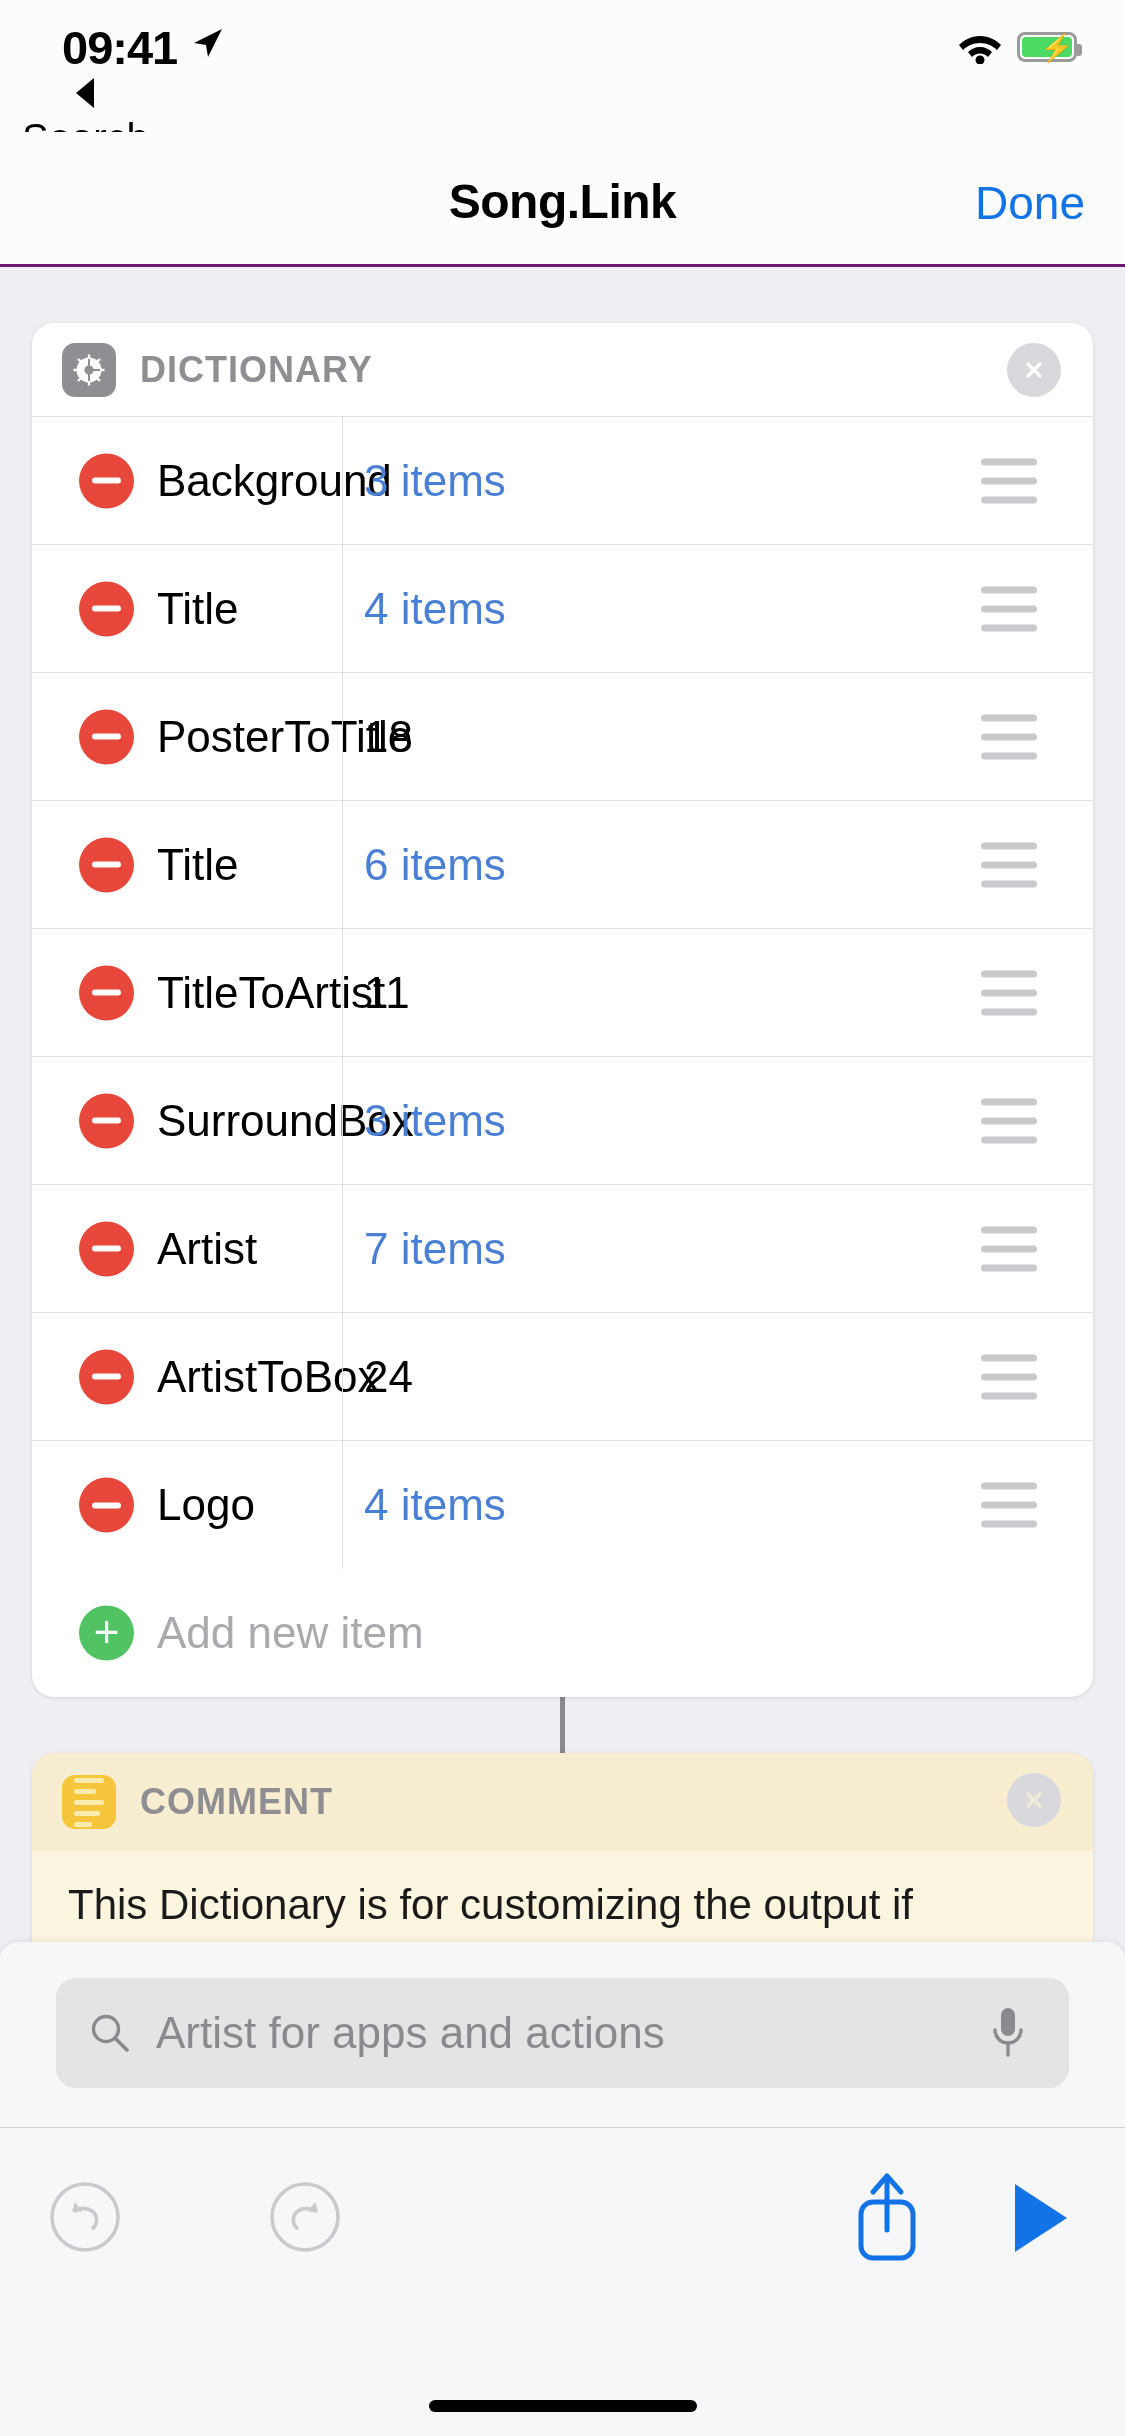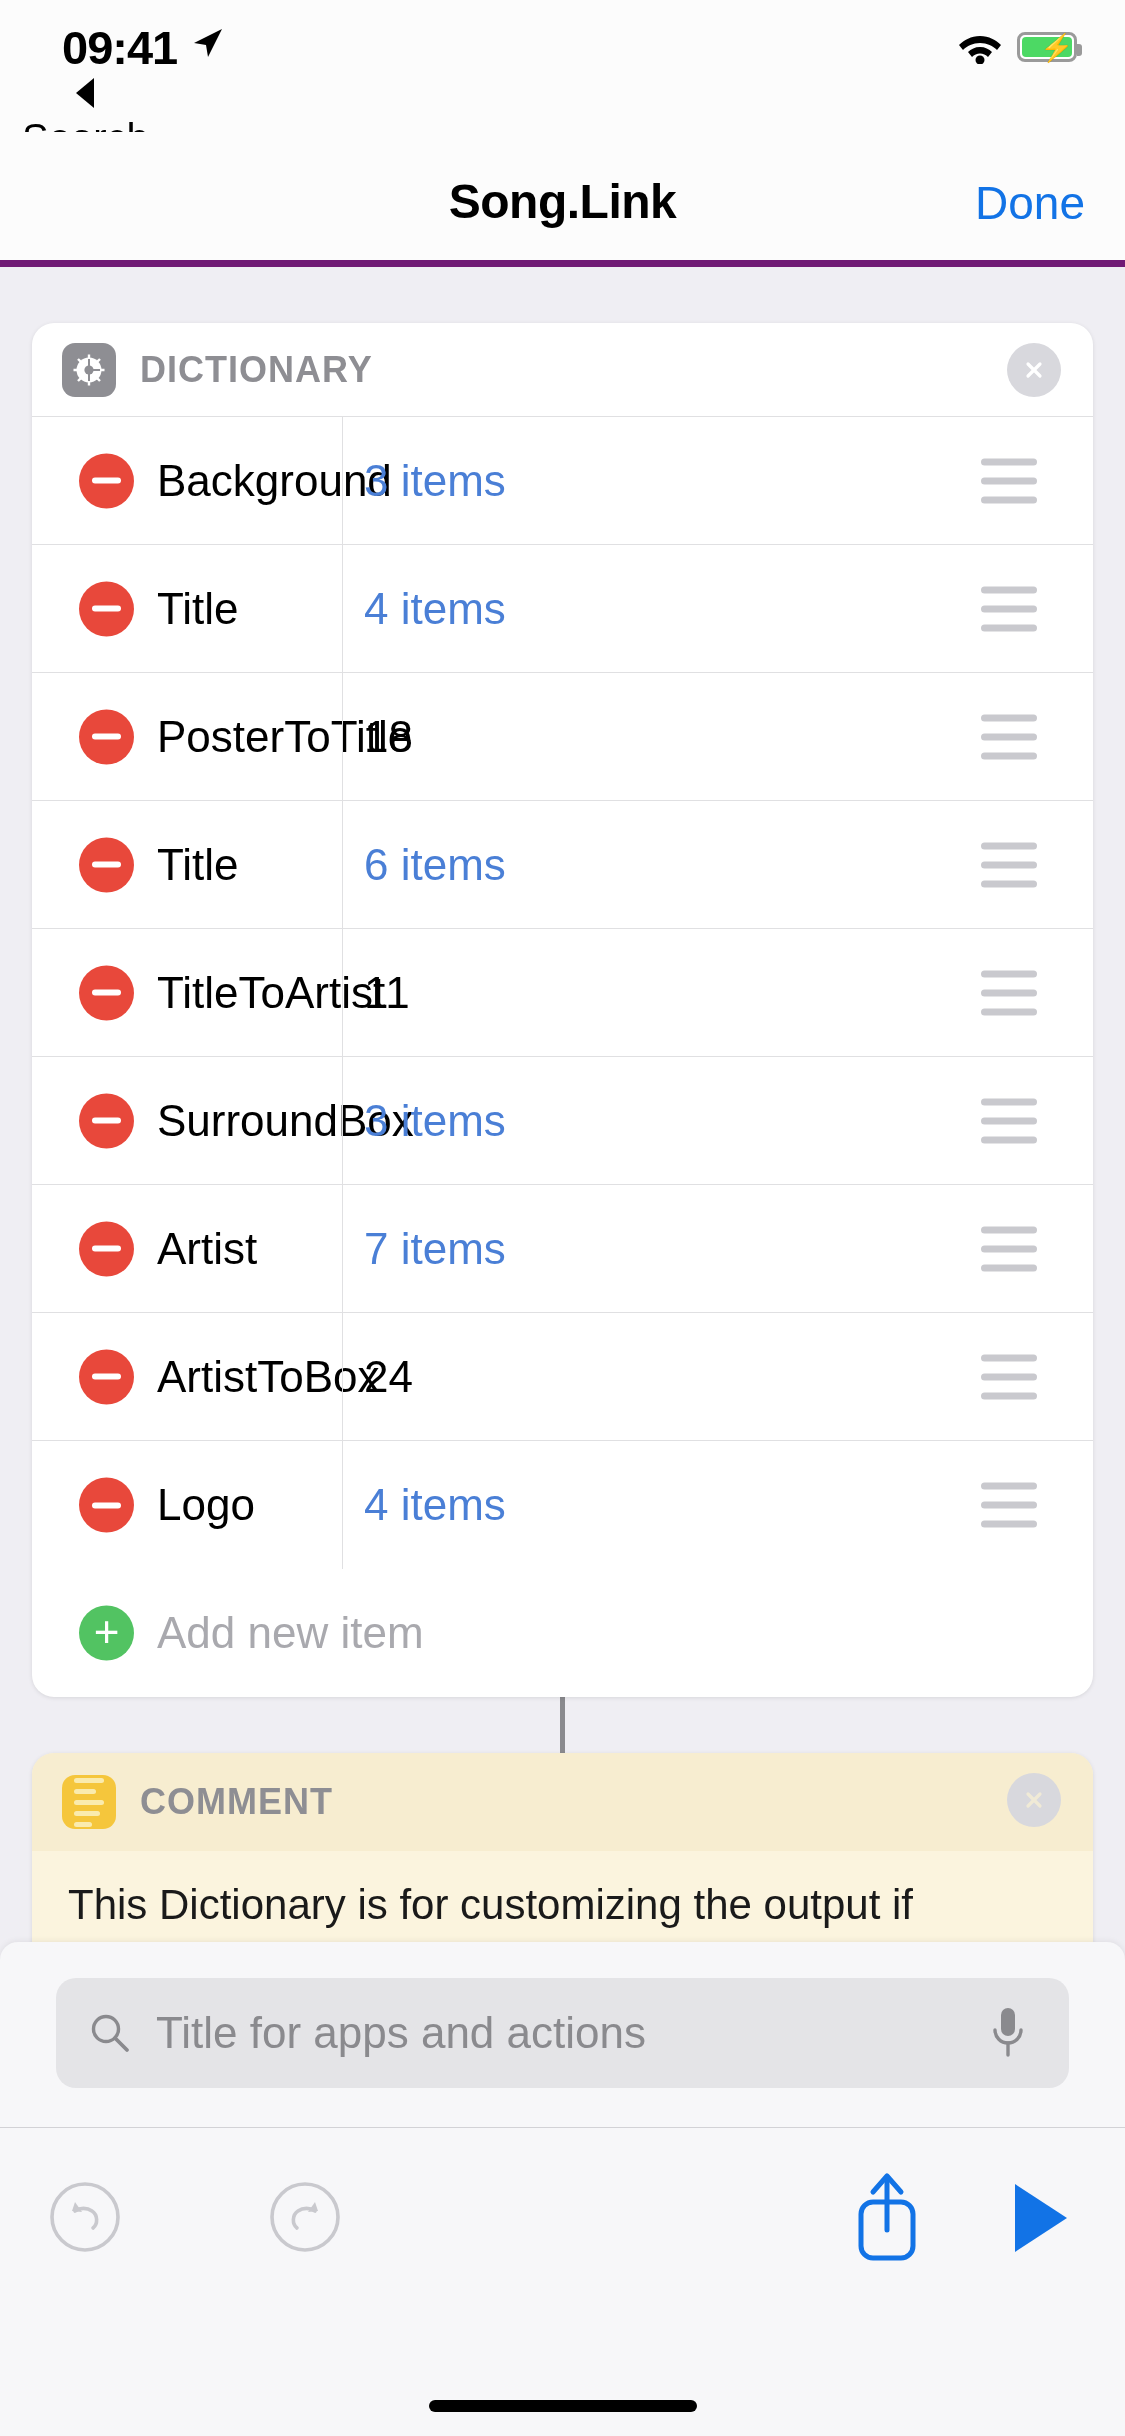--- a/index.html
+++ b/index.html
@@ -67,21 +67,21 @@
     position: absolute; left: 20px; top: -2px;
     font-size: 27px; color: #fff; line-height: 30px;
     text-shadow: 0 0 1px rgba(0,0,0,.25);
   }
 
   
   .navbar {
     position: absolute; top: 132px; left: 0;
     width: 1125px; height: 135px;
     background: #FCFCFC;
-    border-bottom: 7px solid #701a75;
+    border-bottom: 3px solid #701a75;
     z-index: 40;
   }
   .nav-title {
     position: absolute; left: 0; right: 0; top: 42px;
     text-align: center;
     font-size: 48px; font-weight: bold; color: #000;
     letter-spacing: -0.5px;
   }
   .nav-done {
     position: absolute; right: 40px; top: 44px;
@@ -489,21 +489,21 @@
     </div>
 
   </div>
 
   <div class="search-panel">
     <div class="search-field">
       <svg class="search-icon" viewBox="0 0 44 44">
         <circle cx="18" cy="18" r="12.5" fill="none" stroke="#8A8A8E" stroke-width="3.4"></circle>
         <line x1="27" y1="27" x2="39" y2="39" stroke="#8A8A8E" stroke-width="3.8" stroke-linecap="round"></line>
       </svg>
-      <span class="search-text">Title for apps and actions</span>
+      <span class="search-text">Artist for apps and actions</span>
       <svg class="mic-icon" viewBox="0 0 38 56">
         <rect x="12" y="3" width="14" height="28" rx="7" fill="#8A8A8E"></rect>
         <path d="M6 25 a13 13 0 0 0 26 0" fill="none" stroke="#8A8A8E" stroke-width="3.4" stroke-linecap="round"></path>
         <line x1="19" y1="38" x2="19" y2="50" stroke="#8A8A8E" stroke-width="3.4" stroke-linecap="round"></line>
       </svg>
     </div>
   </div>
 
   <div class="toolbar">
     <svg class="tb-undo" viewBox="0 0 74 74">

